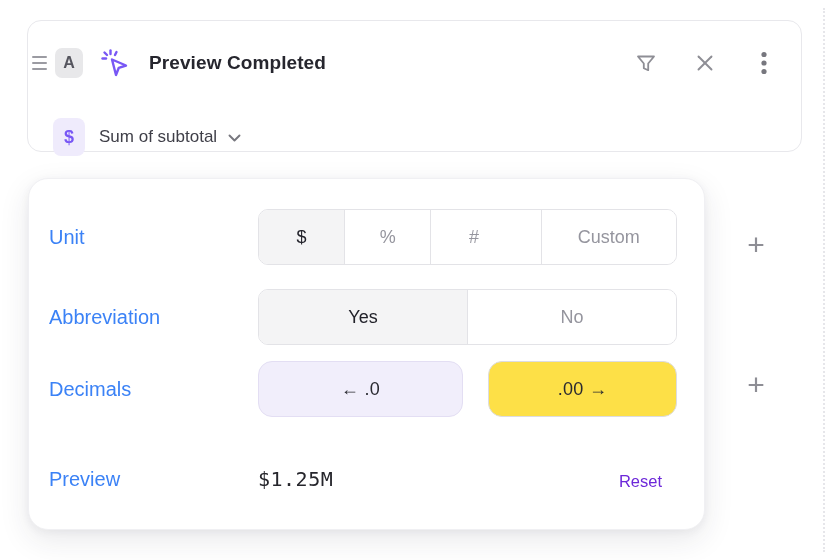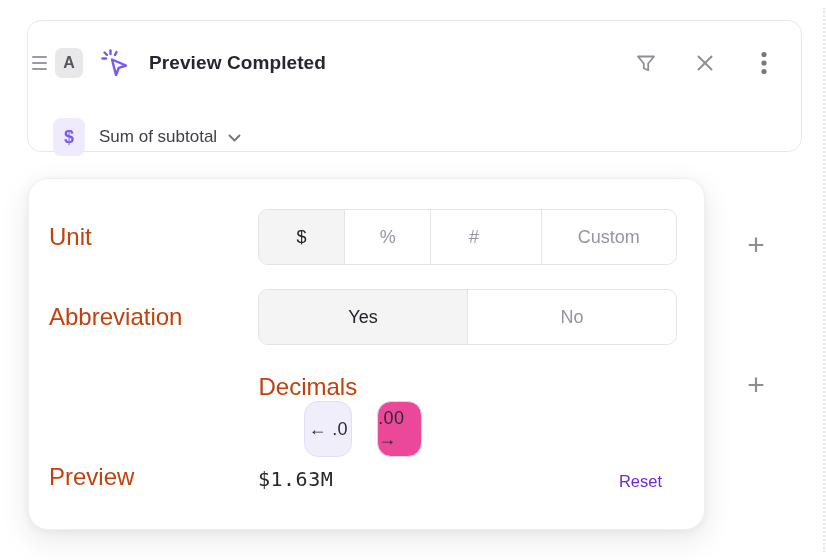--- a/index.html
+++ b/index.html
@@ -56,24 +56,24 @@
   }
   .metric-chevron { margin-left: 9px; display: flex; align-items: center; cursor: pointer; }
 
   
   .format-panel {
     position: absolute; left: 28px; top: 178px; width: 677px; height: 352px;
     background: #fff; border: 1px solid #f0f0f3; border-radius: 20px;
     box-shadow: 0 10px 30px rgba(40,40,60,.10), 0 2px 8px rgba(40,40,60,.05);
   }
   .panel-row { position: absolute; left: 20px; right: 27px; display: flex; align-items: center; }
-  .panel-row .row-label { width: 209px; font-size: 24px; color: #c2410c; flex: none; }
+  .panel-row .row-label { width: 209px; font-size: 20px; color: #3b82f6; flex: none; }
   .row-unit   { top: 30px;  height: 56px; }
   .row-abbrev { top: 110px; height: 56px; }
-  .row-dec    { top: 194px; height: 56px; flex-direction: column; }
+  .row-dec    { top: 182px; height: 56px; }
   .row-prev   { top: 284px; height: 28px; align-items: flex-end; }
 
   .segmented {
     flex: 1; height: 56px; display: flex; align-items: stretch;
     border: 1px solid #e3e3e7; border-radius: 10px; background: #fff; overflow: hidden;
   }
   .segment {
     display: flex; align-items: center; justify-content: center;
     font-size: 18px; color: #95959e; cursor: pointer; background: #fff;
     border-left: 1px solid #e3e3e7;
@@ -82,21 +82,21 @@
   .segment.selected { background: #f4f4f5; color: #22222a; font-weight: 500; }
   .seg-1 { flex: 92; } .seg-2 { flex: 92; } .seg-3 { flex: 92; } .seg-4 { flex: 145; margin-left: 24px; }
   .seg-half { flex: 1; }
 
   .dec-group { flex: 1; display: flex; gap: 25px; }
   .dec-btn {
     height: 56px; border-radius: 14px; display: flex; align-items: center; justify-content: center;
     font-size: 18px; color: #2a2a31; cursor: pointer; letter-spacing: .3px;
   }
   .dec-btn.decrease { flex: 206; background: #f1eefb; border: 1px solid #e3def3; }
-  .dec-btn.increase { flex: 190; background: #ec4899; border: 1px solid #dcdce1; }
+  .dec-btn.increase { flex: 190; background: #fde047; border: 1px solid #dcdce1; }
 
   .preview-value {
     font-family: "DejaVu Sans Mono", monospace; font-size: 20px; color: #26262c;
     letter-spacing: .5px;
   }
   .reset-link {
     margin-left: auto; margin-right: 15px; font-size: 16.5px; font-weight: 400;
     color: #6d28d9; cursor: pointer;
   }
 
@@ -189,20 +189,20 @@
   <div class="panel-row row-dec">
     <span class="row-label">Decimals</span>
     <div class="dec-group">
       <div class="dec-btn decrease">← .0</div>
       <div class="dec-btn increase">.00 →</div>
     </div>
   </div>
 
   <div class="panel-row row-prev">
     <span class="row-label">Preview</span>
-    <span class="preview-value">$1.63M</span>
+    <span class="preview-value">$1.25M</span>
     <span class="reset-link">Reset</span>
   </div>
 
 </div>
 
 <div class="add-btn add-btn-1">+</div>
 <div class="add-btn add-btn-2">+</div>
 
 </body></html>

